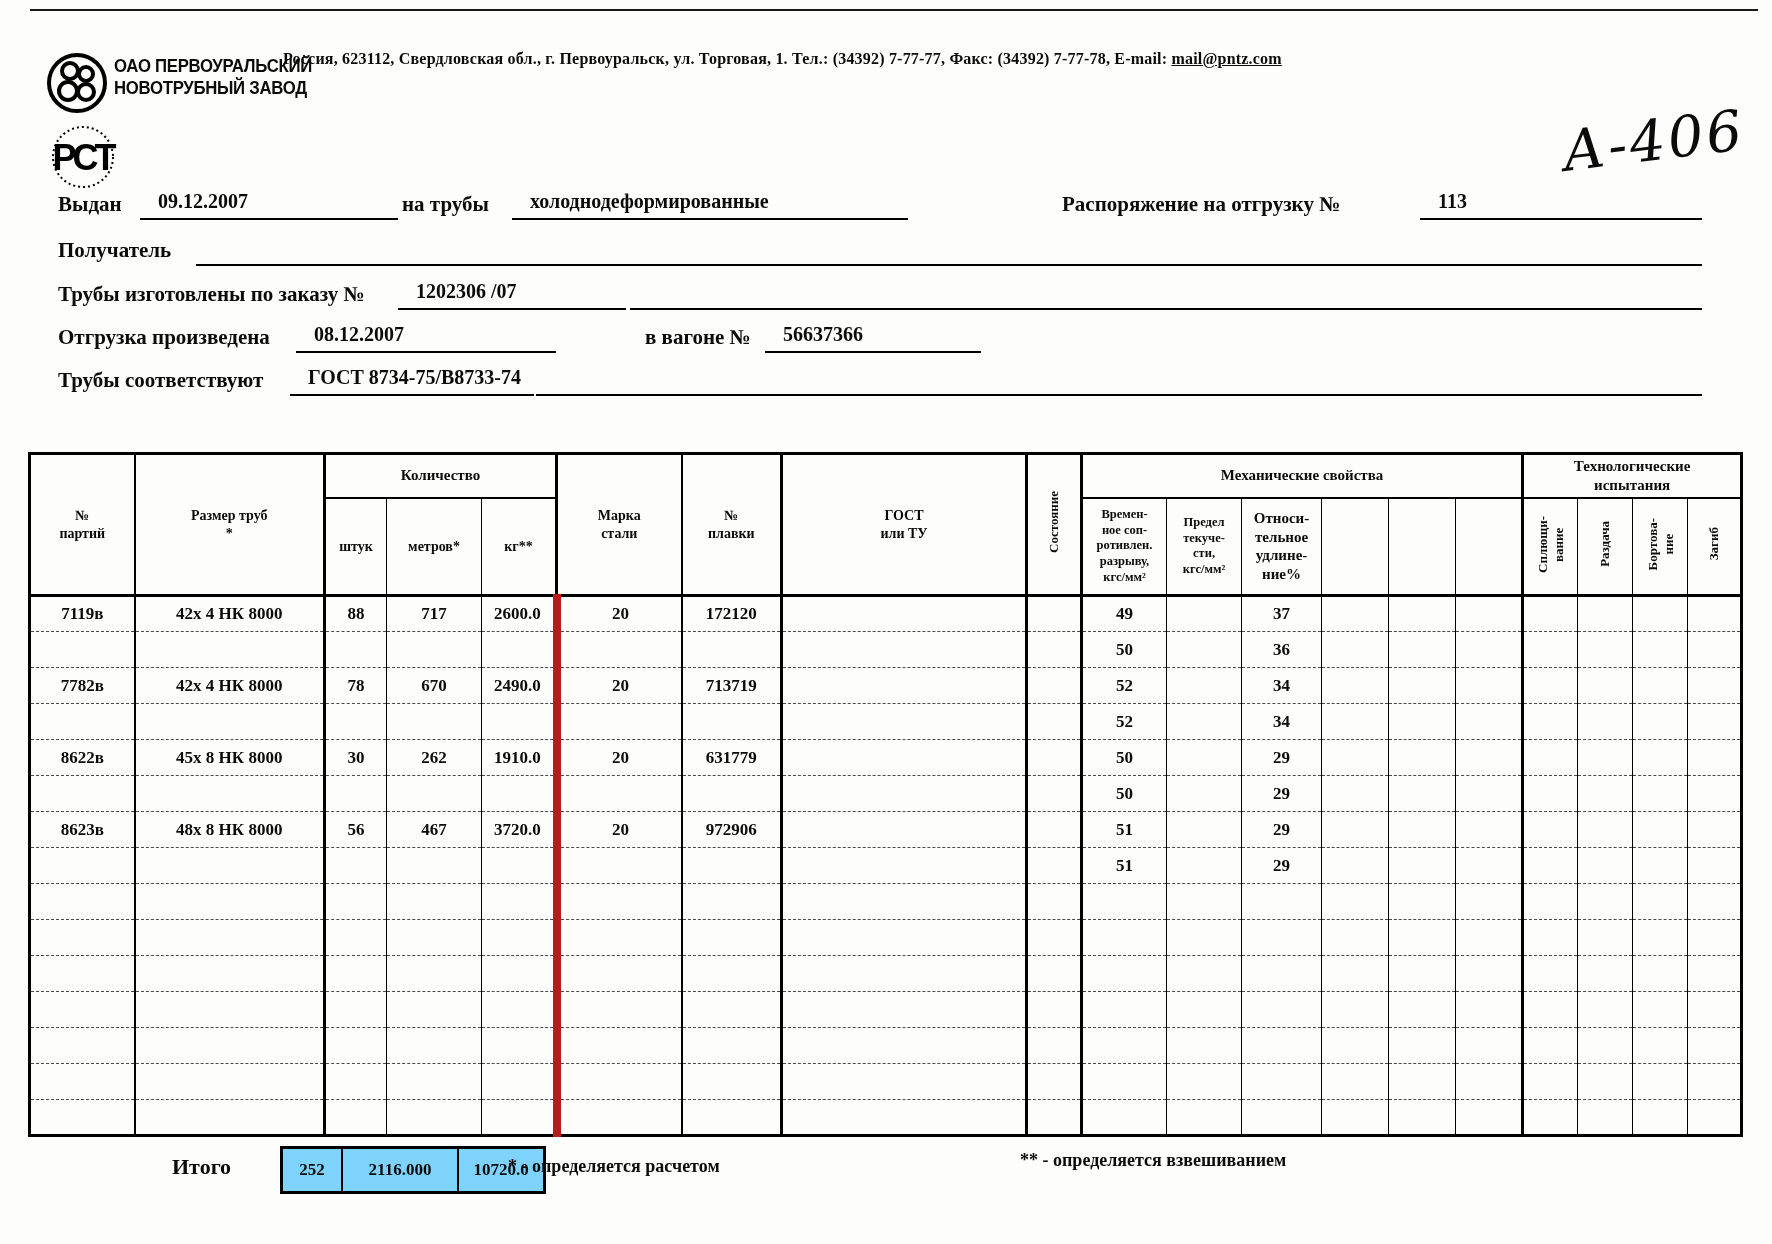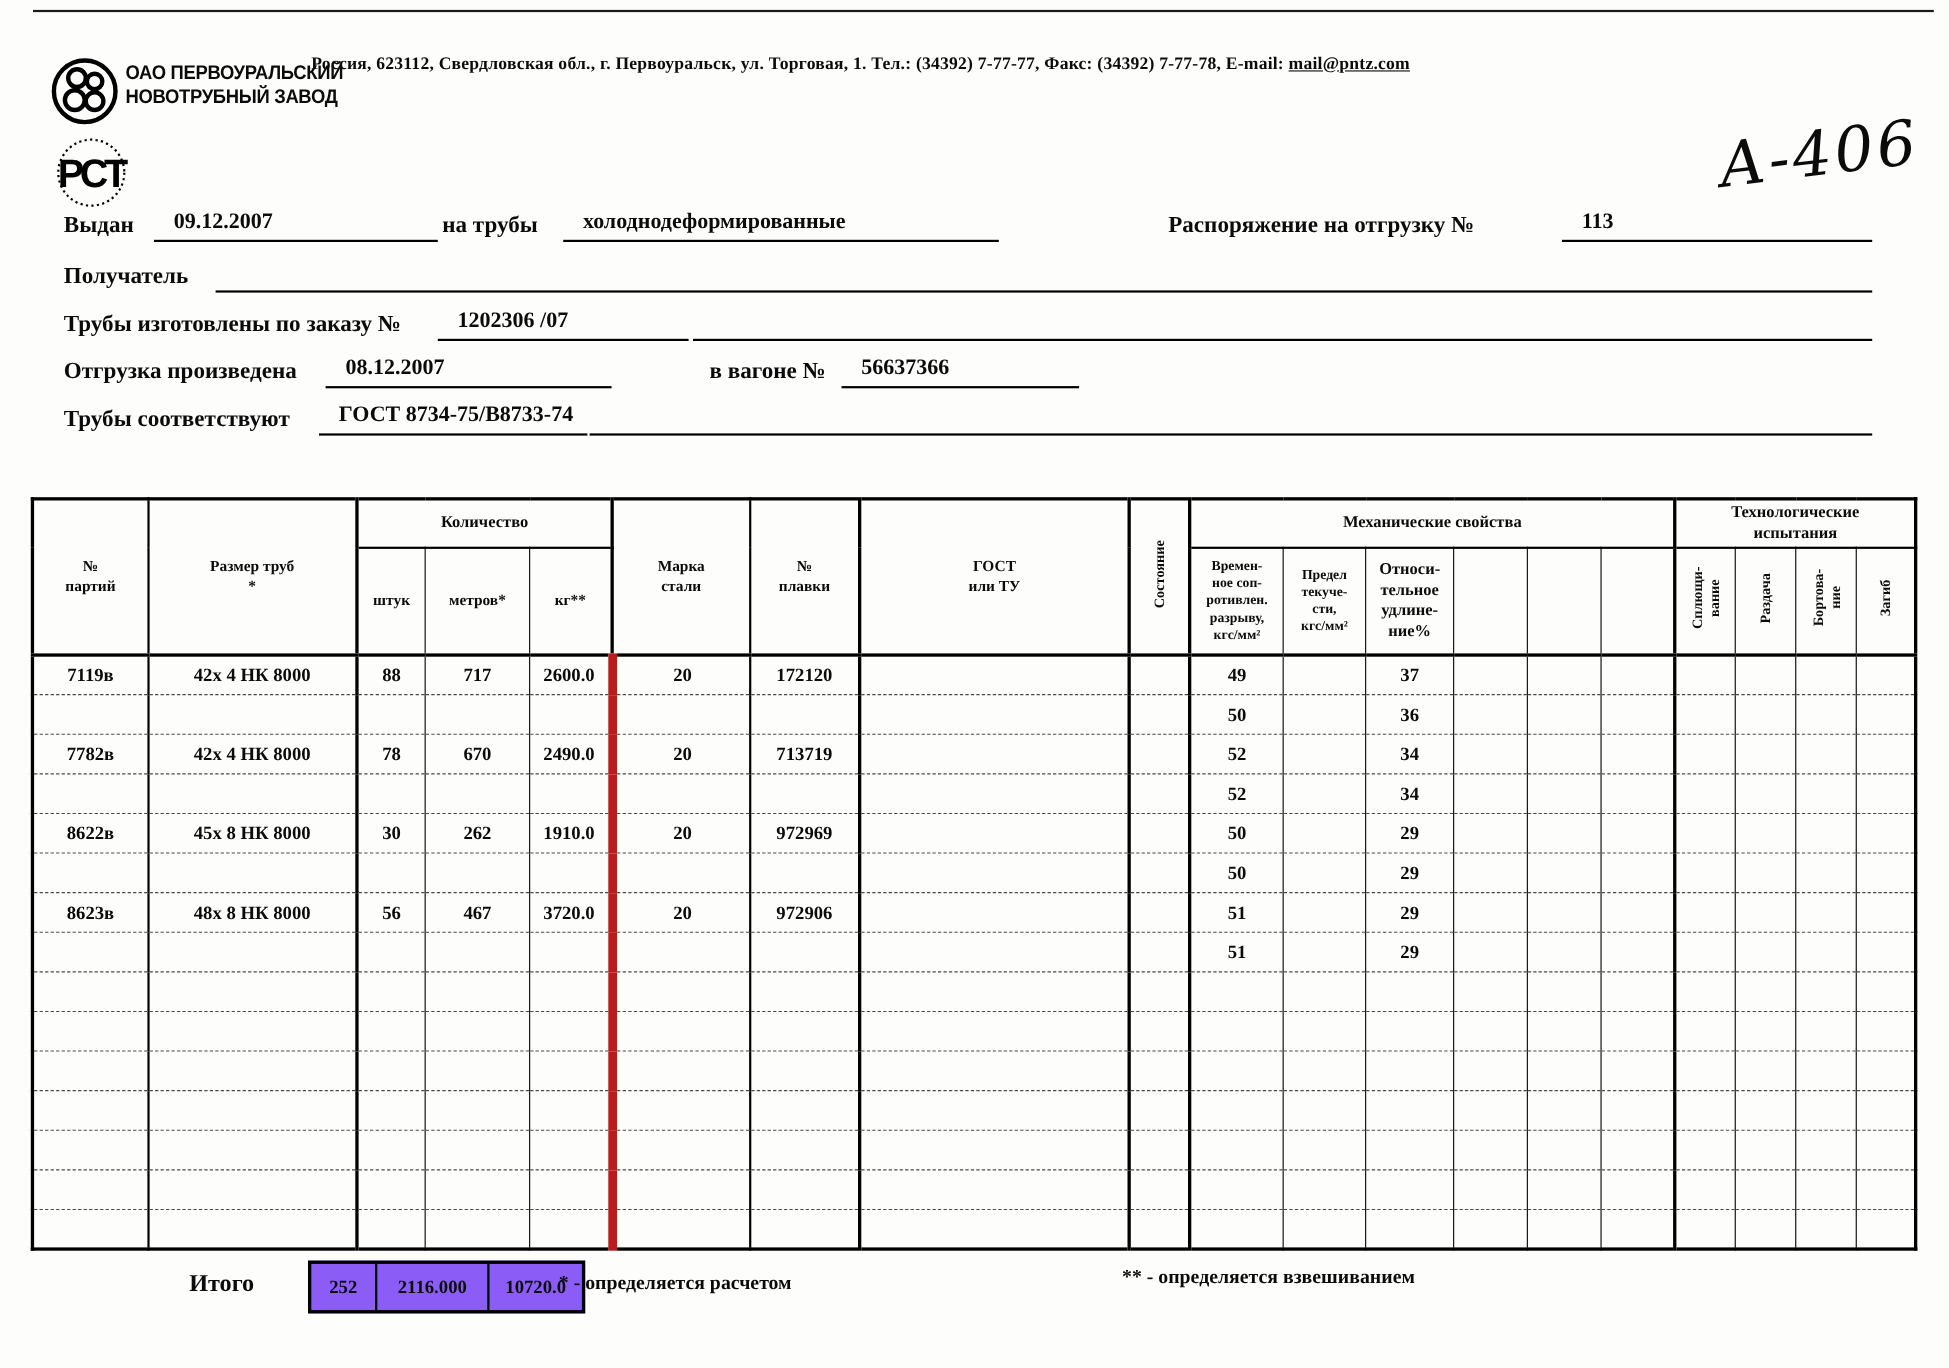--- a/index.html
+++ b/index.html
@@ -51,21 +51,21 @@
   .cert-table tbody td:nth-child(10){border-left:3px solid #000}
   .cert-table tbody td:nth-child(11),.cert-table tbody td:nth-child(12),
   .cert-table tbody td:nth-child(13),.cert-table tbody td:nth-child(14),
   .cert-table tbody td:nth-child(15){border-left:1px solid #000}
   .cert-table tbody td:nth-child(16){border-left:3px solid #000}
   .cert-table tbody td:nth-child(17),.cert-table tbody td:nth-child(18),
   .cert-table tbody td:nth-child(19){border-left:1px solid #000}
 
   
   .totals-label{position:absolute;left:172px;top:1154px;font-size:22px;font-weight:700}
-  .totals-box{position:absolute;left:280px;top:1146px;display:flex;border:3px solid #000;height:48px;background:#8b5cf6}
+  .totals-box{position:absolute;left:280px;top:1146px;display:flex;border:3px solid #000;height:48px;background:#7dd3fc}
   .totals-box .cell{display:flex;align-items:center;justify-content:center;font-size:17px;font-weight:700;padding:0 6px}
   .totals-box .cell + .cell{border-left:2px solid #000}
   .note-star{position:absolute;left:508px;top:1156px;font-size:18px;font-weight:700}
   .note-dstar{position:absolute;left:1020px;top:1150px;font-size:18px;font-weight:700}
   .note-bottom{position:absolute;left:732px;top:1192px;font-size:15px;font-weight:700;letter-spacing:-.1px}
 </style>
 </head>
 <body>
 
 <div class="page">
@@ -272,21 +272,21 @@
           <td></td>
           <td></td>
         </tr>
         <tr>
           <td>8622в</td>
           <td>45х 8 НК 8000</td>
           <td>30</td>
           <td>262</td>
           <td>1910.0</td>
           <td>20</td>
-          <td>972969</td>
+          <td>631779</td>
           <td></td>
           <td></td>
           <td>50</td>
           <td></td>
           <td>29</td>
           <td></td>
           <td></td>
           <td></td>
           <td></td>
           <td></td>
@@ -502,18 +502,18 @@
           <td></td>
           <td></td>
           <td></td>
         </tr>
       </tbody>
   </table>
 
   <span class="totals-label">Итого</span>
   <div class="totals-box">
     <div class="cell" style="width:58px">252</div>
-    <div class="cell" style="width:102px">2116.000</div>
+    <div class="cell" style="width:116px">2116.000</div>
     <div class="cell" style="width:86px">10720.0</div>
   </div>
   <span class="note-star">* - определяется расчетом</span>
   <span class="note-dstar">** - определяется взвешиванием</span>
 </div>
 
 </body></html>

